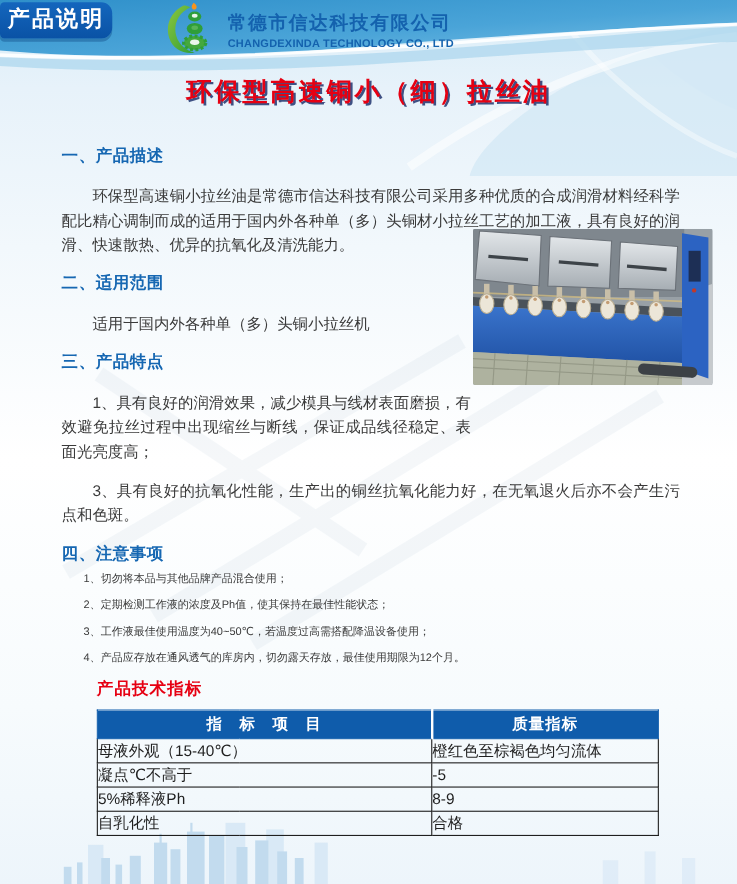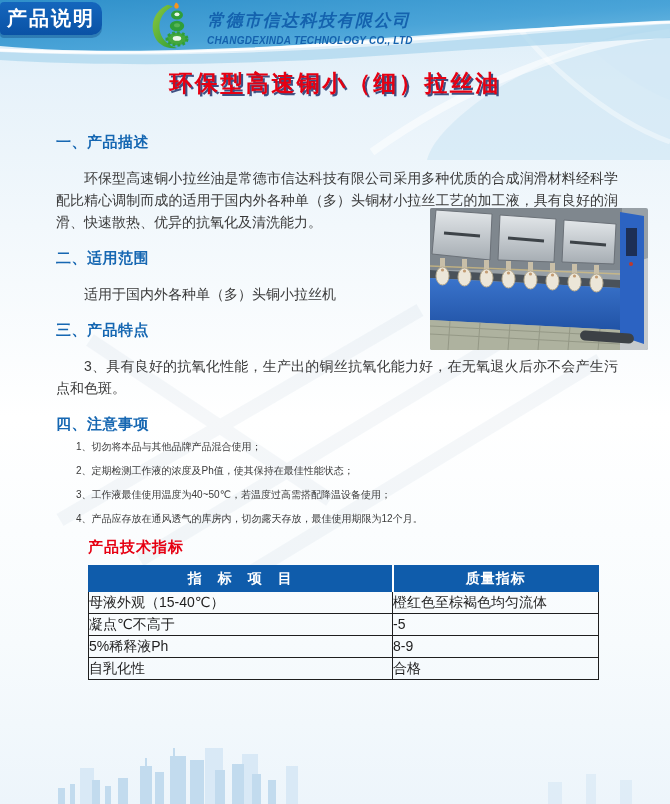--- a/index.html
+++ b/index.html
@@ -12,21 +12,21 @@
   
   .badge{
     position:absolute;left:0;top:2px;width:102px;height:33px;z-index:3;
     background:linear-gradient(180deg,#1466bd,#0a52a5);
     border-radius:4px 10px 10px 4px;
     box-shadow:0 3px 0 rgba(8,60,120,.35);
     color:#fff;font-size:20px;font-weight:bold;letter-spacing:2px;
     text-align:center;line-height:33px;
   }
   .logo{position:absolute;left:146px;top:2px;width:58px;height:48px;z-index:3;}
-  .company{position:absolute;left:207px;top:9px;z-index:3;color:#1462ae;font-style:italic;}
+  .company{position:absolute;left:207px;top:9px;z-index:3;color:#1462ae;}
   .company-cn{font-size:17px;font-weight:bold;letter-spacing:1.5px;}
   .company-en{font-size:10px;font-weight:bold;letter-spacing:.2px;margin-top:3px;}
   
   .doc-title{
     position:absolute;top:68px;left:0;width:100%;text-align:center;z-index:2;
     font-size:23px;font-weight:bold;letter-spacing:2.5px;color:#e60012;
     text-shadow:2px 2px 0 rgba(32,52,110,.85);
   }
   
   .content{position:absolute;left:56px;top:131px;width:562px;z-index:2;color:#3a3a3a;}
@@ -210,20 +210,21 @@
   </div>
 
   <div class="content">
     <div class="sec-heading">一、产品描述</div>
     <p class="body-p">环保型高速铜小拉丝油是常德市信达科技有限公司采用多种优质的合成润滑材料经科学配比精心调制而成的适用于国内外各种单（多）头铜材小拉丝工艺的加工液，具有良好的润滑、快速散热、优异的抗氧化及清洗能力。</p>
 
     <div class="sec-heading">二、适用范围</div>
     <p class="body-p">适用于国内外各种单（多）头铜小拉丝机</p>
 
     <div class="sec-heading">三、产品特点</div>
+    <p class="body-p narrow">1、具有良好的润滑效果，减少模具与线材表面磨损，有效避免拉丝过程中出现缩丝与断线，保证成品线径稳定、表面光亮度高；</p>
     <p class="body-p">3、具有良好的抗氧化性能，生产出的铜丝抗氧化能力好，在无氧退火后亦不会产生污点和色斑。</p>
 
     <div class="sec-heading">四、注意事项</div>
     <div class="note">1、切勿将本品与其他品牌产品混合使用；</div>
     <div class="note">2、定期检测工作液的浓度及Ph值，使其保持在最佳性能状态；</div>
     <div class="note">3、工作液最佳使用温度为40~50℃，若温度过高需搭配降温设备使用；</div>
     <div class="note">4、产品应存放在通风透气的库房内，切勿露天存放，最佳使用期限为12个月。</div>
 
     <div class="tbl-title">产品技术指标</div>
 

